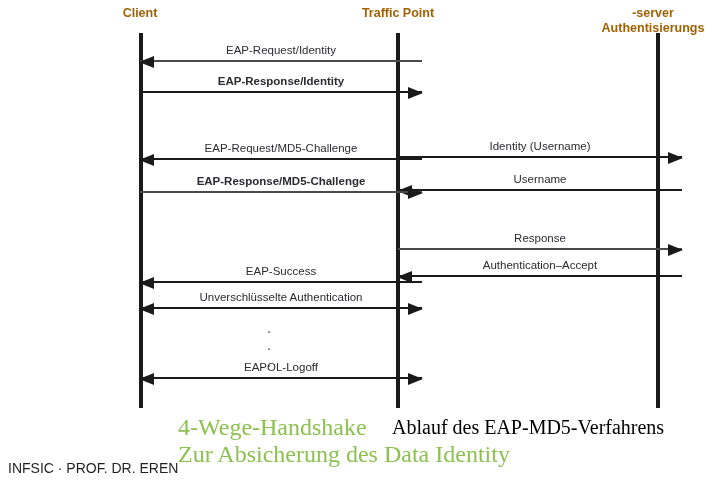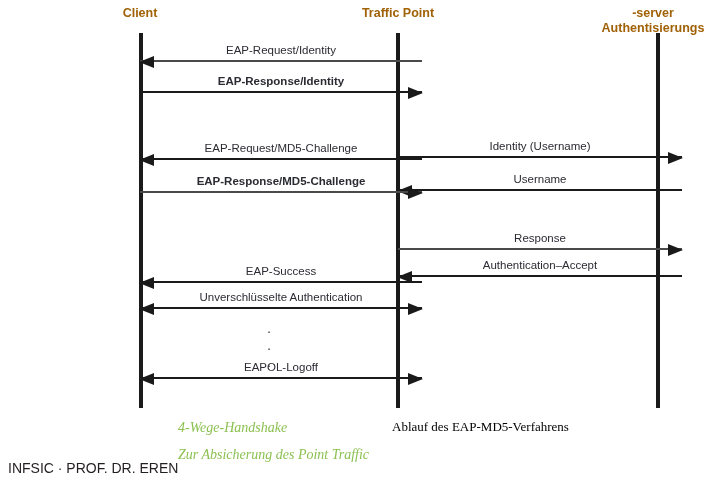--- a/index.html
+++ b/index.html
@@ -114,34 +114,33 @@
   }
   #ellipsis span { display: block; }
 
   
   #caption-green {
     position: absolute;
     left: 178px;
     top: 414px;
     width: 320px;
     font-family: "Liberation Serif", serif;
-    font-style: italic;
-    font-size: 14px;
+    font-size: 24px;
     line-height: 27px;
     color: #8cc152;
     white-space: nowrap;
   }
   #caption-green span { display: block; }
 
   #caption-black {
     position: absolute;
     left: 392px;
     top: 418px;
     font-family: "Liberation Serif", serif;
-    font-size: 13px;
+    font-size: 20px;
     line-height: 18px;
     color: #000000;
     white-space: nowrap;
   }
 
   #footer-credit {
     position: absolute;
     left: 8px;
     top: 462px;
     font-family: "Liberation Sans", sans-serif;
@@ -242,20 +241,20 @@
 
   <div class="msg span-left dark" style="top:353px;">
     <div class="msg-label">EAPOL-Logoff</div>
     <div class="shaft"></div>
     <div class="arrowhead left"></div>
     <div class="arrowhead right"></div>
   </div>
 
   <div id="caption-green" style="color: rgb(140, 193, 82);">
     <span>4-Wege-Handshake</span>
-    <span>Zur Absicherung des Point Traffic</span>
+    <span>Zur Absicherung des Data Identity</span>
   </div>
 
   <div id="caption-black">Ablauf des EAP-MD5-Verfahrens</div>
 
   <div id="footer-credit">INFSIC · PROF. DR. EREN</div>
 
 </div>
 
 </body></html>

